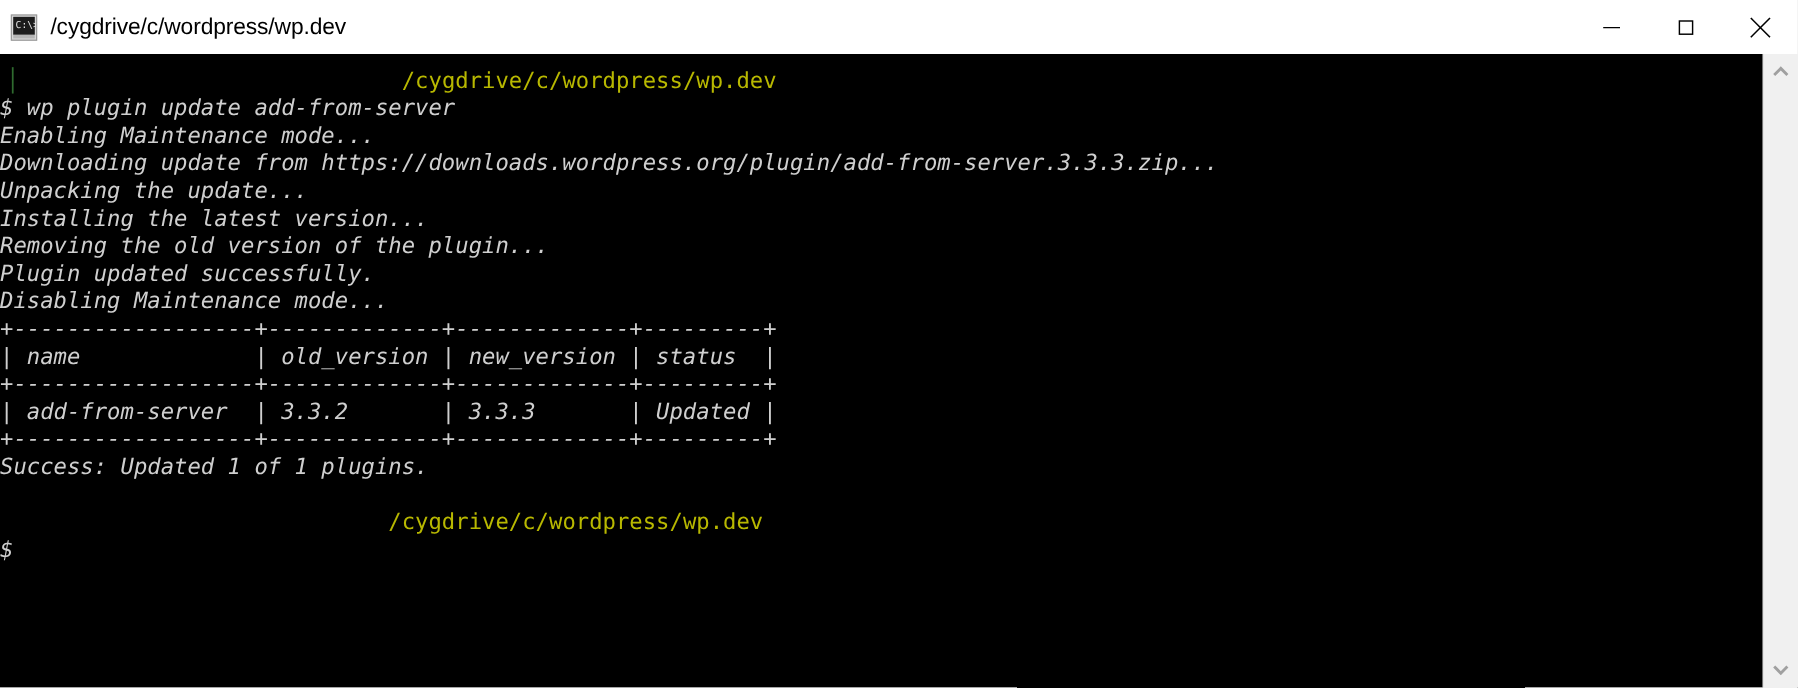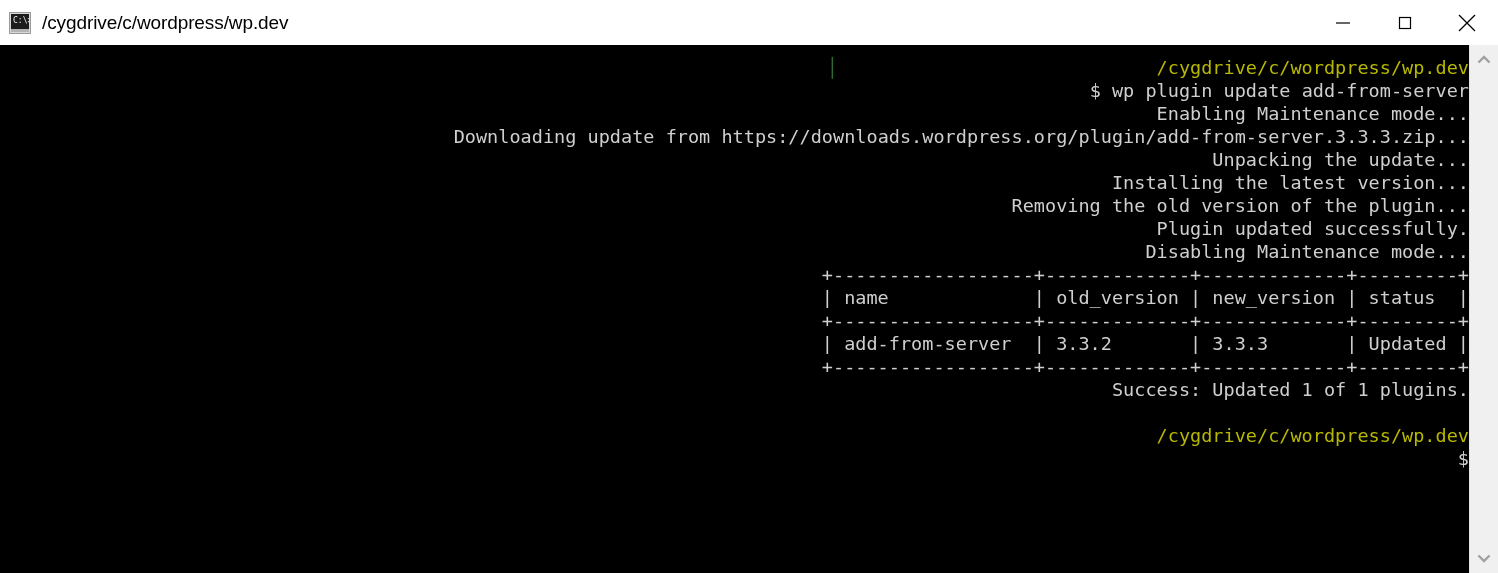--- a/index.html
+++ b/index.html
@@ -111,24 +111,23 @@
     font-family: "DejaVu Sans Mono", "Liberation Mono", monospace;
     font-size: 18.5px;
     line-height: 23px;
     color: #cccccc;
     white-space: pre;
     letter-spacing: 0.02px;
   }
   .term-lines .line {
     height: 23px;
     white-space: pre;
-    text-align: right;
   }
   .yellow { color: #b8b800; }
-  .white  { color: #cfcfcf; }
+  .white  { color: #cfcfcf; font-style: italic; }
   .cursorbar { color: #2f6b2f; }
 
   
   .scrollbar {
     position: absolute;
     right: 0;
     top: 45px;
     width: 29px;
     height: 528px;
     background: #f0f0f0;

